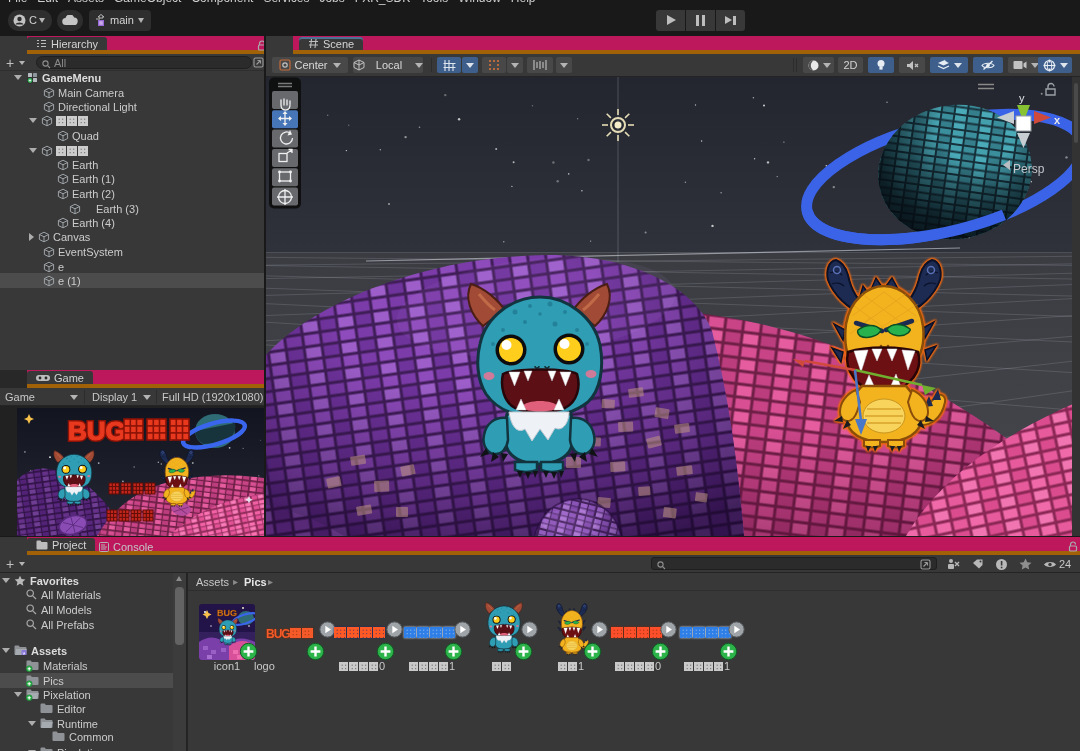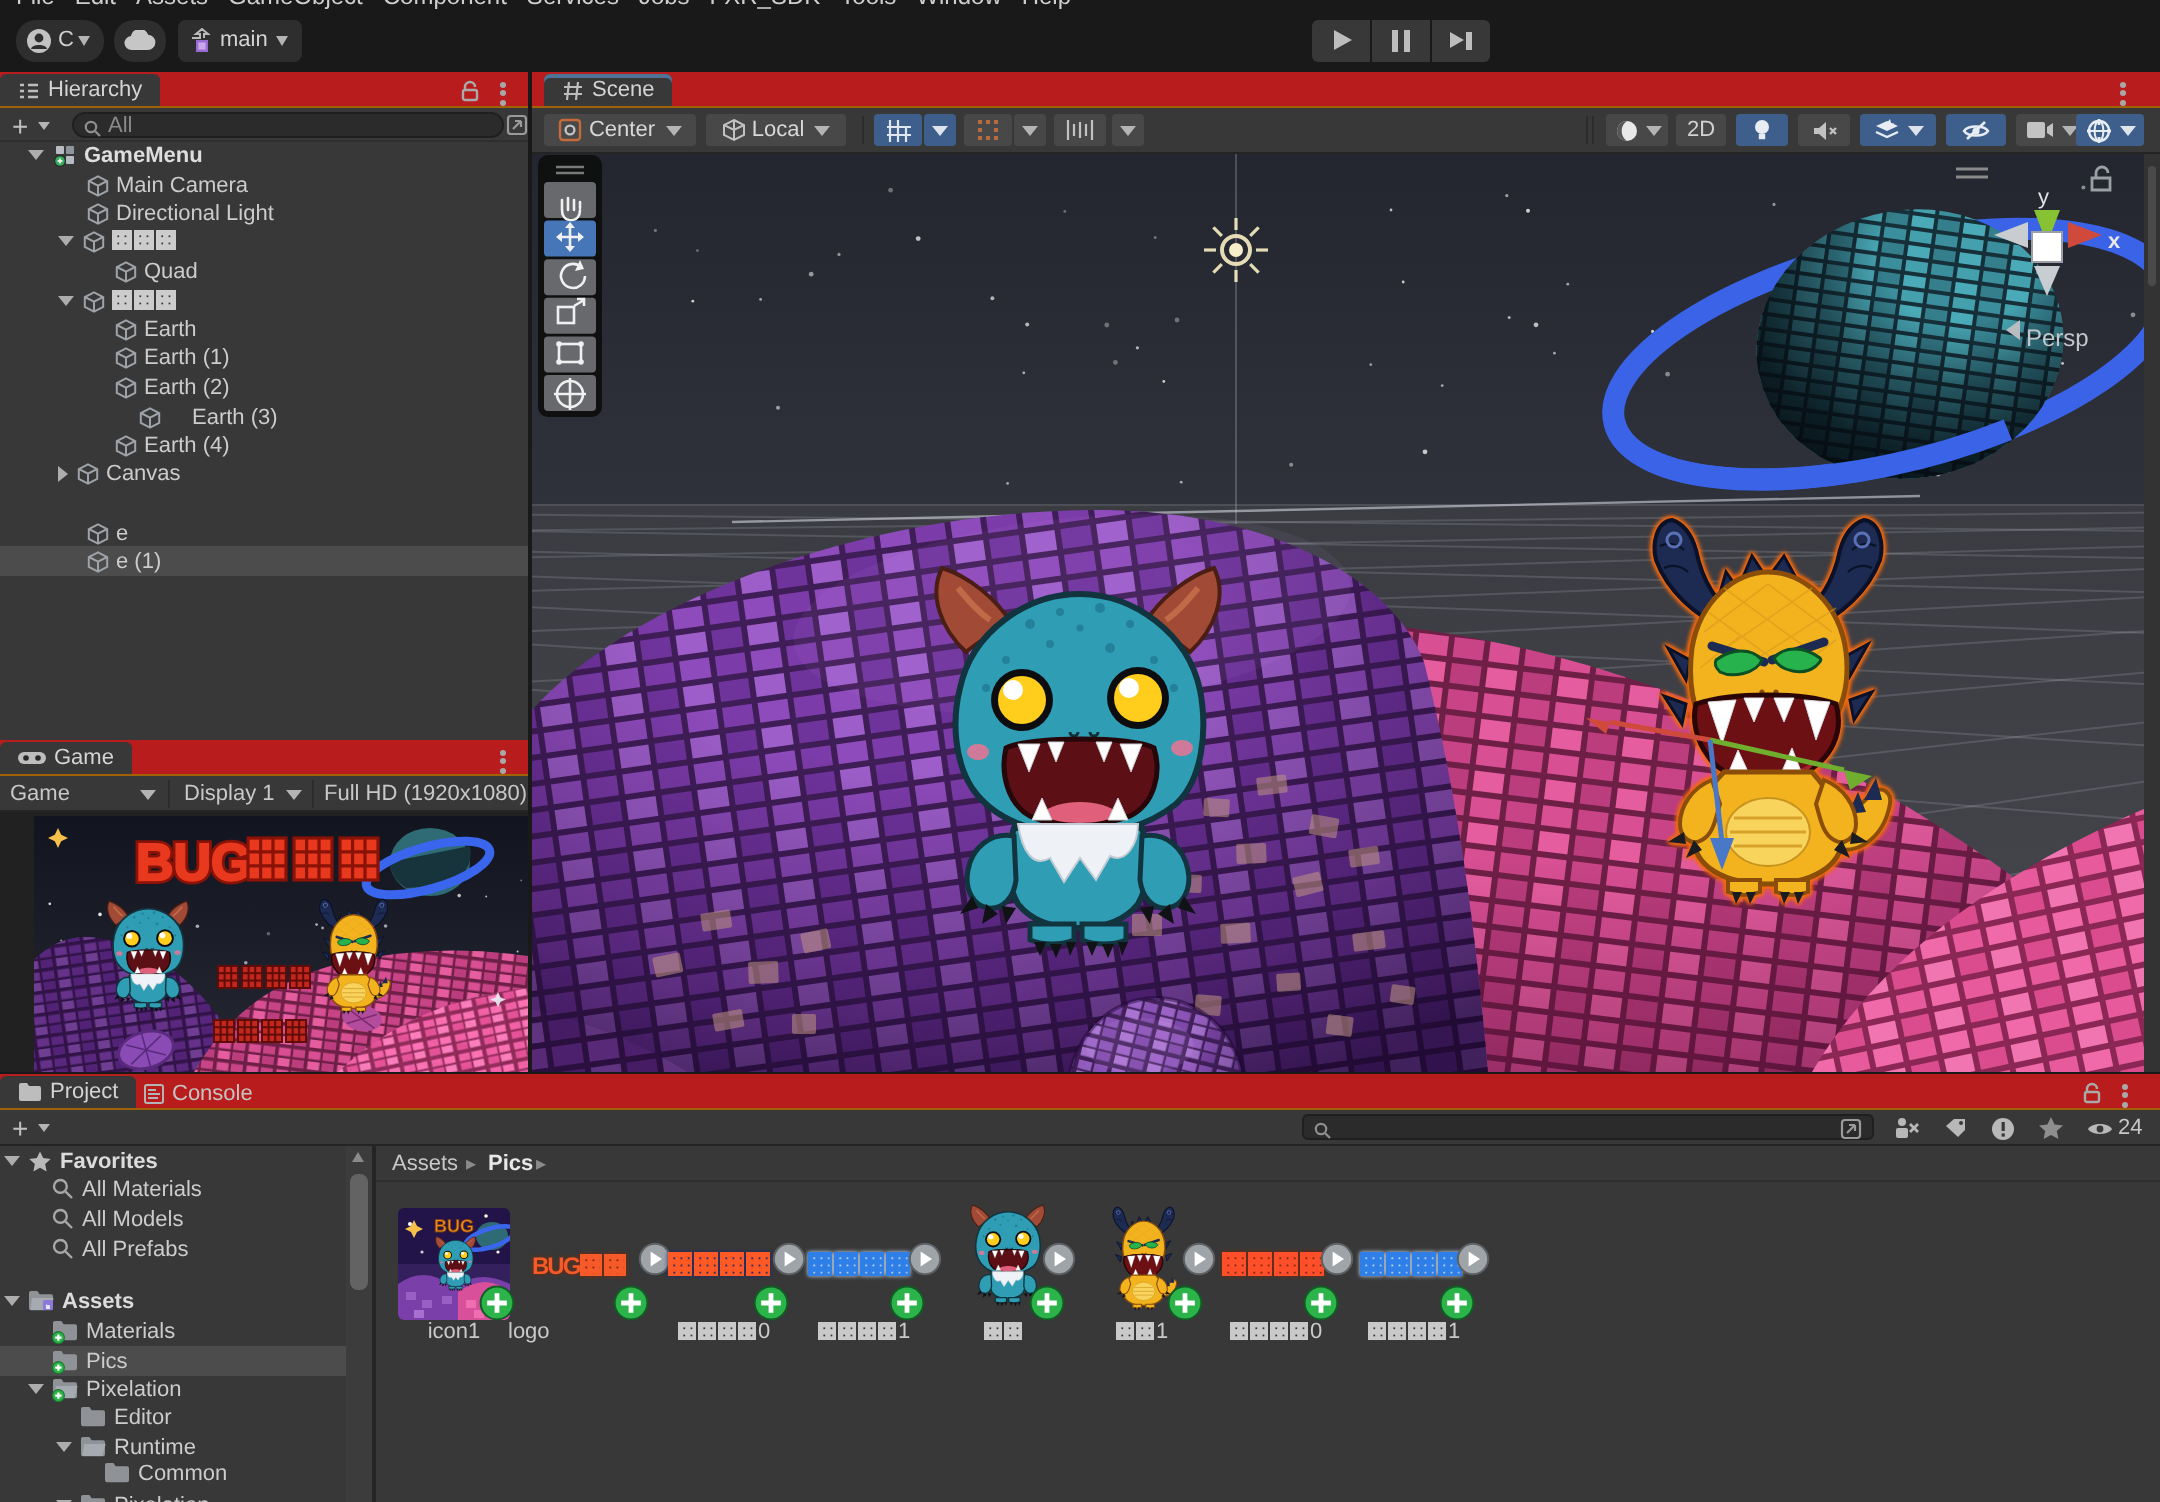--- a/index.html
+++ b/index.html
@@ -2,21 +2,21 @@
 <html><head><meta charset="utf-8">
 <style>
 *{margin:0;padding:0;box-sizing:border-box;}
 html,body{width:1080px;height:751px;overflow:hidden;background:#383838;font-family:"Liberation Sans",sans-serif;}
 .abs{position:absolute;}
 #stage{position:relative;width:1080px;height:751px;background:#191919;}
 .txt{color:#c8c8c8;font-size:11px;white-space:nowrap;}
 .caret{display:inline-block;width:0;height:0;border-left:4px solid transparent;border-right:4px solid transparent;border-top:5px solid #b4b4b4;vertical-align:middle;}
 .vdots{display:inline-block;width:3px;}
 .vdots i{display:block;width:3px;height:3px;border-radius:50%;background:#a8a8a8;margin:1.5px 0;}
-.tabbar{background:#b91c1c;border-bottom:1px solid #a16207;}
+.tabbar{background:#be185d;border-bottom:4px solid #a16207;margin-left:27px;}
 .tab{position:absolute;top:1px;bottom:0;background:#383838;color:#d4d4d4;font-size:11px;display:flex;align-items:center;padding:0 9px;border-radius:3px 3px 0 0;}
 .row{position:absolute;left:0;right:0;height:15px;display:flex;align-items:center;color:#cccccc;font-size:11px;}
 .pill{position:absolute;background:#2b2b2b;border:1px solid #1f1f1f;border-radius:8px;color:#8a8a8a;font-size:11px;}
 .tbtn{position:absolute;background:#484848;border-radius:2px;color:#d8d8d8;font-size:11px;display:flex;align-items:center;justify-content:center;}
 .blue{background:#3e5f8c !important;}
 
 .zh{display:inline-block;background-image:linear-gradient(currentColor 2.6px,transparent 2.6px),linear-gradient(90deg,currentColor 2.6px,transparent 2.6px);background-size:100% 3.6px,3.6px 100%;box-shadow:inset 0 0 0 1px currentColor;margin-right:1px;vertical-align:-1px;}
 </style></head>
 <body>
 <div id="stage">
@@ -197,20 +197,28 @@
           <span>Earth (4)</span>
         </div>
 <div class="row" style="top:158px;">
           <span style="width:29px;flex:none"></span>
           <span style="display:inline-block;width:0;height:0;border-top:4px solid transparent;border-bottom:4px solid transparent;border-left:5px solid #adadad;margin-right:4px;flex:none"></span>
           <svg width="12" height="12" viewBox="0 0 12 12" style="margin-right:3px;flex:none">
             <path d="M6 1.2 L10.6 3.5 V8.5 L6 10.8 L1.4 8.5 V3.5 Z" fill="none" stroke="#9da3a8" stroke-width="1"></path>
             <path d="M1.4 3.5 L6 5.8 L10.6 3.5 M6 10.8 V5.8" fill="none" stroke="#9da3a8" stroke-width="1"></path>
           </svg>
           <span>Canvas</span>
+        </div>
+<div class="row" style="top:173px;">
+          <span style="width:43px;flex:none"></span>
+          <svg width="12" height="12" viewBox="0 0 12 12" style="margin-right:3px;flex:none">
+            <path d="M6 1.2 L10.6 3.5 V8.5 L6 10.8 L1.4 8.5 V3.5 Z" fill="none" stroke="#9da3a8" stroke-width="1"></path>
+            <path d="M1.4 3.5 L6 5.8 L10.6 3.5 M6 10.8 V5.8" fill="none" stroke="#9da3a8" stroke-width="1"></path>
+          </svg>
+          <span>EventSystem</span>
         </div>
 <div class="row" style="top:188px;">
           <span style="width:43px;flex:none"></span>
           <svg width="12" height="12" viewBox="0 0 12 12" style="margin-right:3px;flex:none">
             <path d="M6 1.2 L10.6 3.5 V8.5 L6 10.8 L1.4 8.5 V3.5 Z" fill="none" stroke="#9da3a8" stroke-width="1"></path>
             <path d="M1.4 3.5 L6 5.8 L10.6 3.5 M6 10.8 V5.8" fill="none" stroke="#9da3a8" stroke-width="1"></path>
           </svg>
           <span>e</span>
         </div>
 <div class="row" style="top:202px;background:#4c4c4c;">
@@ -463,21 +471,21 @@
   </div>
 
   <div class="abs" style="left:0;top:18px;width:814px;height:23px;background:#383838;border-bottom:1px solid #242424;">
     <div class="tbtn" style="left:6px;top:3px;width:76px;height:16px;">
       <svg width="12" height="12" viewBox="0 0 12 12" style="margin-right:3px">
             <rect x="1" y="1" width="10" height="10" rx="1.5" fill="none" stroke="#c46b39" stroke-width="1.2"></rect>
             <circle cx="6" cy="6" r="2.2" fill="none" stroke="#c2c2c2" stroke-width="1.2"></circle>
           </svg>
       Center <span class="caret" style="margin-left:5px"></span>
     </div>
-    <div class="tbtn" style="left:87px;top:3px;width:70px;height:16px;">
+    <div class="tbtn" style="left:87px;top:3px;width:70px;height:16px;justify-content:space-between;">
       <svg width="12" height="12" viewBox="0 0 12 12" style="margin-right:3px">
             <path d="M6 1 L11 3.5 V8.5 L6 11 L1 8.5 V3.5 Z M6 1 V6 M1 3.5 L6 6 L11 3.5 M6 11 V6" fill="none" stroke="#c2c2c2" stroke-width="1"></path>
           </svg>
       Local <span class="caret" style="margin-left:5px"></span>
     </div>
     <span class="abs" style="left:165px;top:4px;width:1px;height:14px;background:#2c2c2c;"></span>
     <div class="tbtn blue" style="left:171px;top:3px;width:24px;height:16px;">
       <svg width="13" height="13" viewBox="0 0 13 13">
             <g stroke="#e0e6ee" stroke-width="1.1" fill="none">
               <path d="M2 1 v11 M6 1 v11 M10 4 v8 M0.5 4.5 h12 M0.5 8.5 h12"></path>

